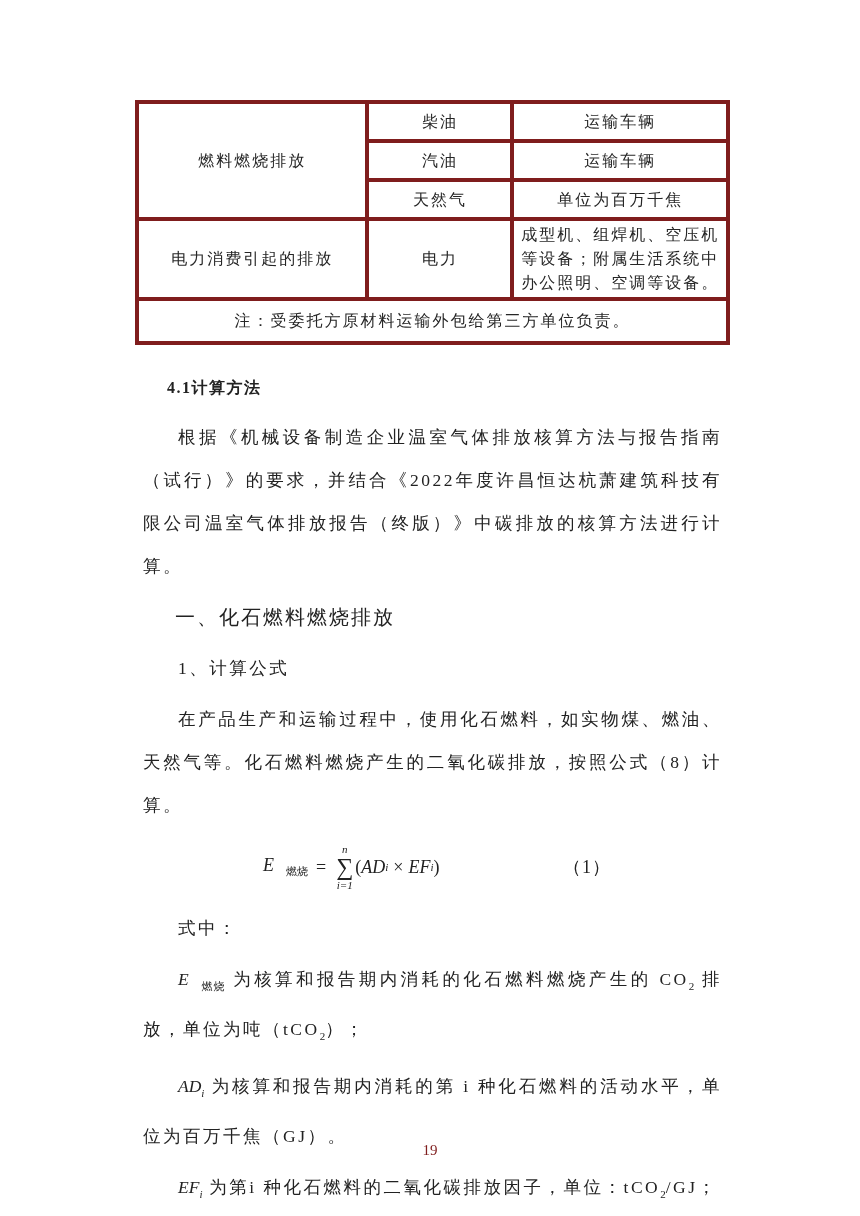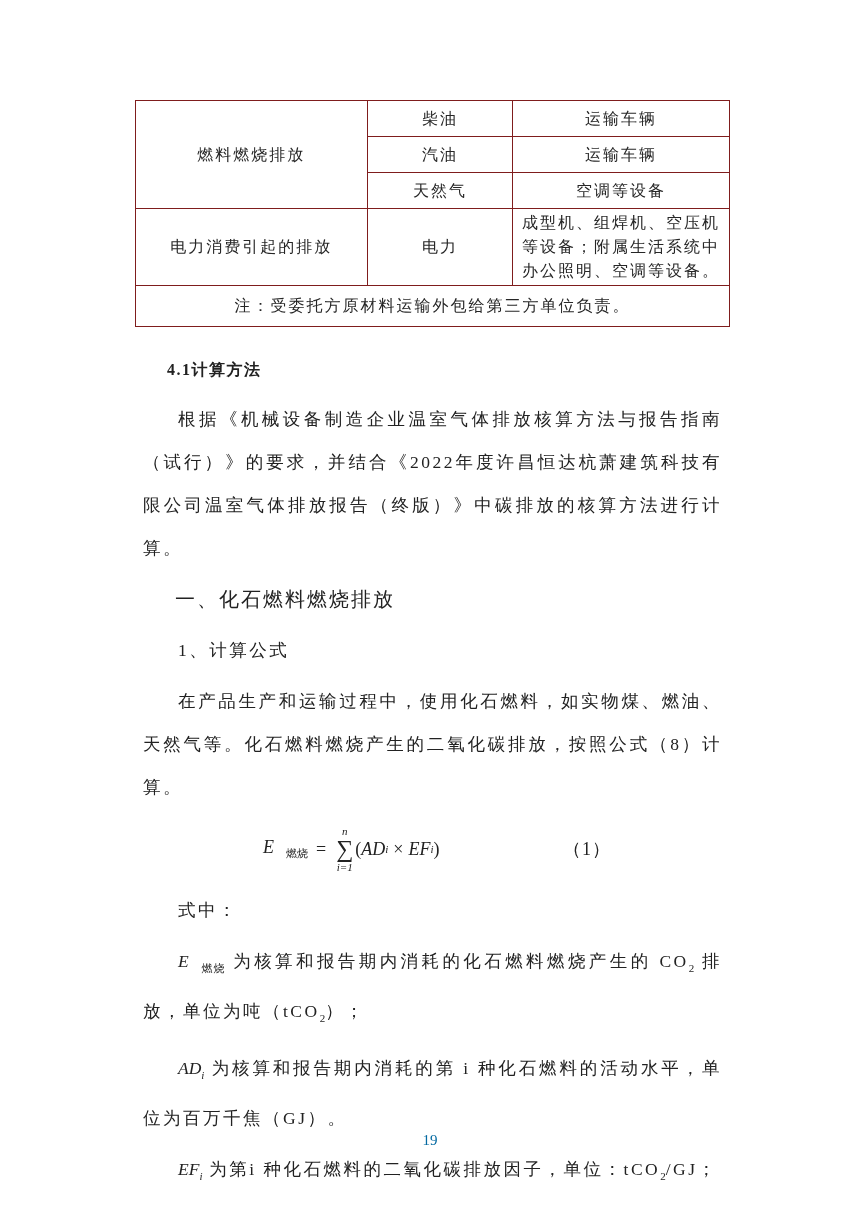--- a/index.html
+++ b/index.html
@@ -22,21 +22,21 @@
 
   
   table.emission {
     border-collapse: collapse;
     width: 100%;
     table-layout: fixed;
     font-size: 16px;
     color: #262626;
   }
   table.emission td {
-    border: 1px solid #7f1d1d;
+    border: 4px solid #7f1d1d;
     text-align: center;
     vertical-align: middle;
     padding: 2px 6px;
     letter-spacing: 2px;
     line-height: 24px;
   }
   td.cell-cat-top { vertical-align: top; padding-top: 6px; margin-top: 44px; }
   tr.r-fuel td { height: 31px; }
   tr.r-elec td { height: 70px; }
   td.cell-equip-detail {
@@ -108,26 +108,26 @@
     left: 428px;
     top: 50%;
     transform: translateY(-50%);
     font-style: normal;
     letter-spacing: 1px;
   }
 
   
   .page-number {
     position: absolute;
-    bottom: 67px;
+    bottom: 57px;
     left: 0;
     right: 0;
     text-align: center;
     font-size: 15px;
-    color: #0369a1;
+    color: #7f1d1d;
   }
 </style>
 </head>
 <body>
 
 <div class="page">
   <div class="content">
 
     <table class="emission">
       <colgroup>
@@ -140,21 +140,21 @@
           <td rowspan="3" class="cell-cat-top">燃料燃烧排放</td>
           <td>柴油</td>
           <td>运输车辆</td>
         </tr>
         <tr class="r-fuel">
           <td>汽油</td>
           <td>运输车辆</td>
         </tr>
         <tr class="r-fuel">
           <td>天然气</td>
-          <td>空调等设备</td>
+          <td>单位为百万千焦</td>
         </tr>
         <tr class="r-elec">
           <td class="cell-cat-top">电力消费引起的排放</td>
           <td>电力</td>
           <td class="cell-equip-detail">成型机、组焊机、空压机等设备；附属生活系统中办公照明、空调等设备。</td>
         </tr>
         <tr>
           <td colspan="3" class="cell-note">注：受委托方原材料运输外包给第三方单位负责。</td>
         </tr>
       </tbody>

